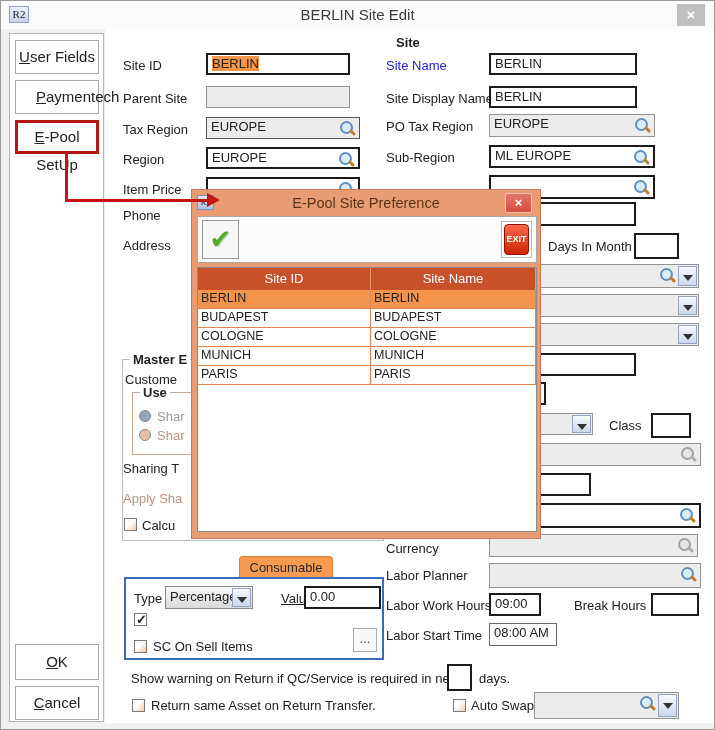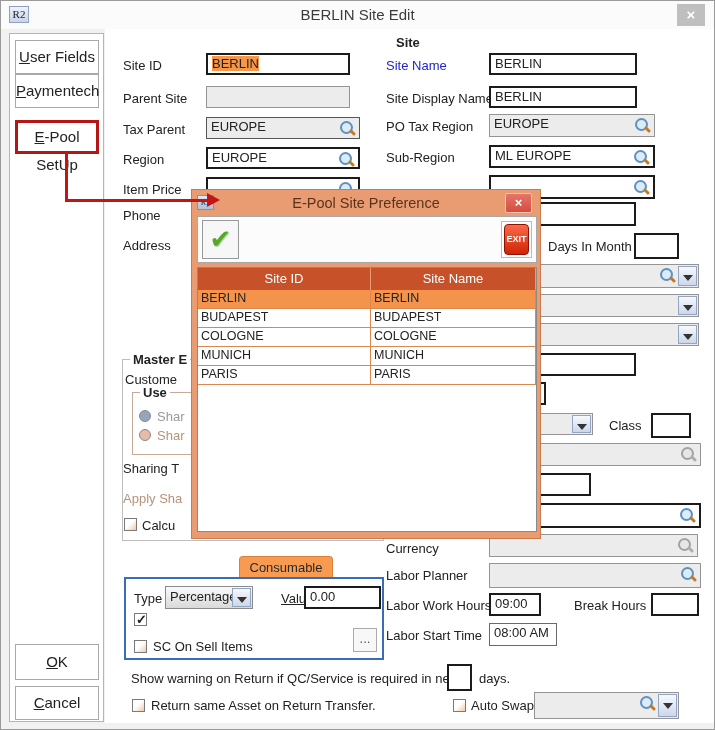--- a/index.html
+++ b/index.html
@@ -114,35 +114,35 @@
   <div class="form-area"></div>
 
   <div class="titlebar">
     <span class="app-icon">R2</span>
     <div class="win-title">BERLIN Site Edit</div>
     <div class="win-close">×</div>
   </div>
 
   <div class="sidebar">
     <div class="sbtn" style="top:6px;"><span class="mn">U</span><span>ser Fields</span></div>
-    <div class="sbtn" style="top:40px;"><span class="mn">P</span><span>aymentech</span></div>
+    <div class="sbtn" style="top:46px;padding-left:20px;"><span class="mn">P</span><span>aymentech</span></div>
     <div class="sbtn red" style="top:86px;"><span class="mn">E</span><span>-Pool SetUp</span></div>
     <div class="sbtn" style="top:610px;height:36px;line-height:34px;"><span class="mn">O</span><span>K</span></div>
     <div class="sbtn" style="top:652px;"><span class="mn">C</span><span>ancel</span></div>
   </div>
 
   <div class="lbl bold" style="left:395px;top:34px;">Site</div>
 
   <div class="lbl" style="left:122px;top:57px;">Site ID</div>
   <div class="field" style="left:205px;top:52px;width:144px;height:22px;"><span class="hl">BERLIN</span></div>
 
   <div class="lbl" style="left:122px;top:90px;">Parent Site</div>
   <div class="field dis" style="left:205px;top:85px;width:144px;height:22px;"></div>
 
-  <div class="lbl" style="left:122px;top:121px;">Tax Parent</div>
+  <div class="lbl" style="left:122px;top:121px;">Tax Region</div>
   <div class="field dis" style="left:205px;top:116px;width:154px;height:22px;border-color:#555;"><span>EUROPE</span><span class="mag"></span></div>
 
   <div class="lbl" style="left:122px;top:151px;">Region</div>
   <div class="field" style="left:205px;top:146px;width:154px;height:22px;"><span>EUROPE</span><span class="mag"></span></div>
 
   <div class="lbl" style="left:122px;top:181px;">Item Price</div>
   <div class="field" style="left:205px;top:176px;width:154px;height:22px;">
       <span class="mag"></span>
     </div>
 

